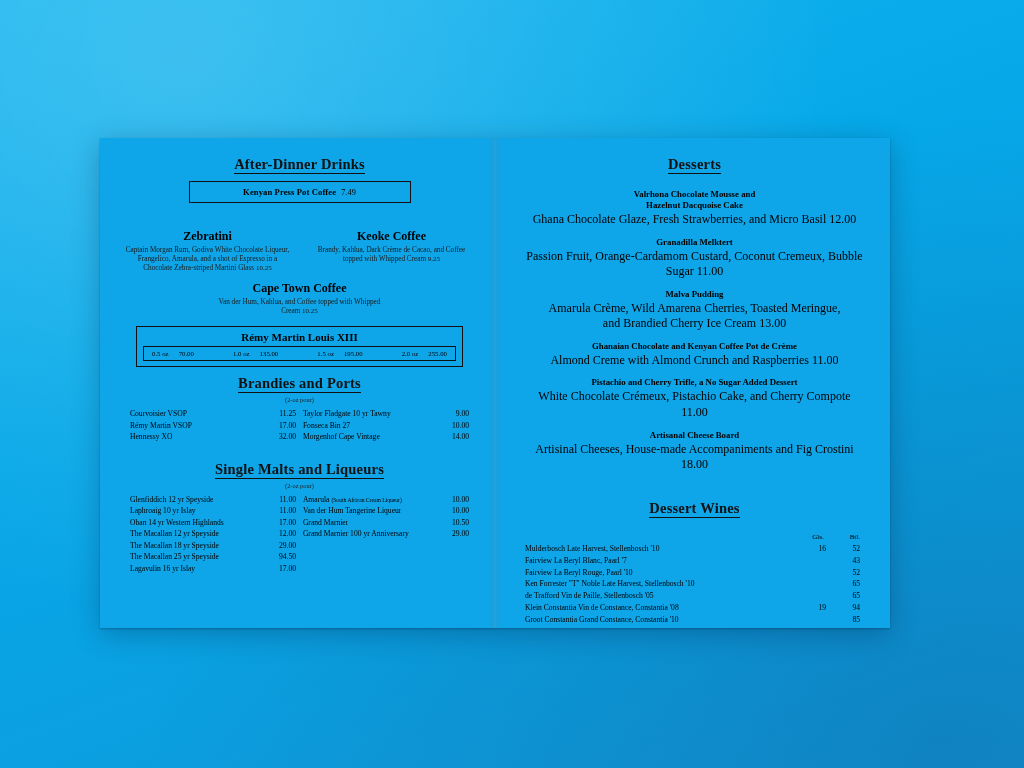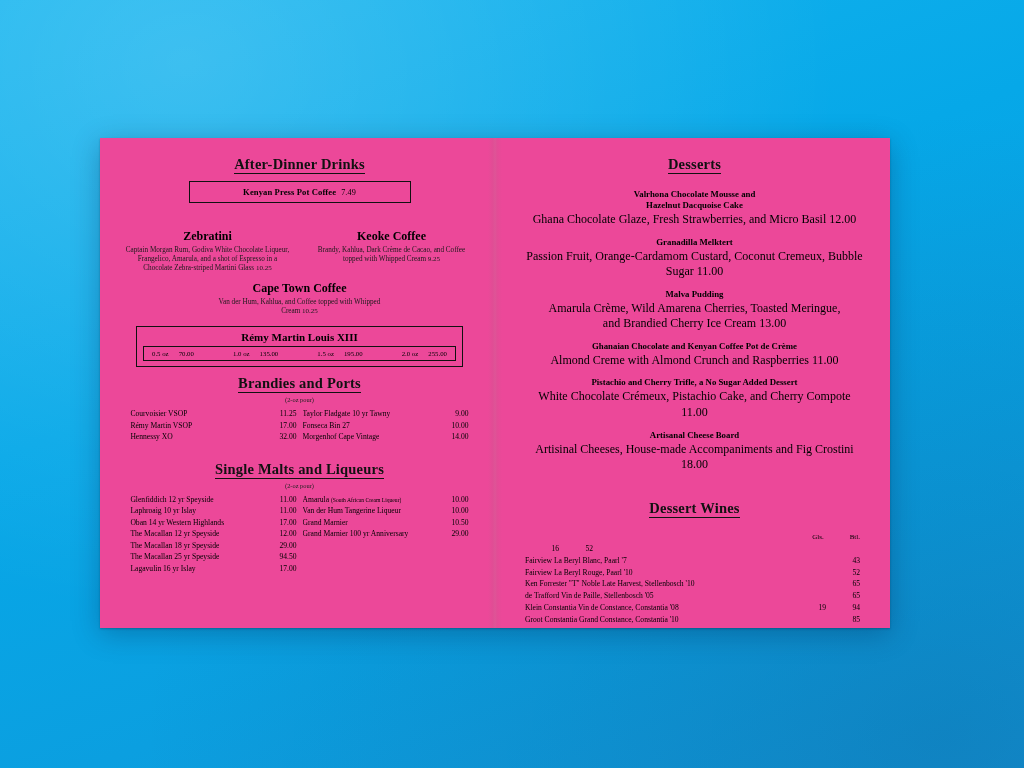--- a/index.html
+++ b/index.html
@@ -19,21 +19,21 @@
     background: radial-gradient(ellipse at 18% 8%, rgba(255,255,255,0.18), rgba(255,255,255,0) 55%),
                 radial-gradient(ellipse at 92% 96%, rgba(0,60,110,0.22), rgba(0,0,0,0) 60%);
     pointer-events: none;
   }
   .menu {
     position: absolute;
     left: 100px;
     top: 138px;
     width: 790px;
     height: 490px;
-    background: #ec4899;
+    background: #0ea5e9;
     box-shadow: 0 6px 26px rgba(0,40,80,0.32), 0 1px 2px rgba(0,0,0,0.25);
     display: flex;
   }
   .fold {
     position: absolute;
     left: 50%;
     top: 0;
     width: 14px;
     height: 100%;
     margin-left: -7px;
@@ -120,21 +120,21 @@
 
   .subnote {
     text-align: center;
     font-size: 6.4px;
     margin: -4px 0 5px 0;
     color: #222;
   }
 
   .list-2col {
     display: flex;
-    justify-content: center;
+    justify-content: space-between;
     gap: 6px;
     padding: 0 8px;
   }
   .lcol { width: 49%; }
   .row {
     display: flex;
     justify-content: space-between;
     font-size: 7.6px;
     line-height: 1.52;
   }
@@ -380,20 +380,21 @@
 
     <div class="spacer-8"></div>
 
     <div class="dw-head">
       <span>Gls.</span>
       <span>Btl.</span>
     </div>
 
     <div>
       <div class="dw-row">
+          <span class="nm">Mulderbosch Late Harvest, Stellenbosch '10</span>
           <span class="g">16</span>
           <span class="b">52</span>
         </div>
       <div class="dw-row">
           <span class="nm">Fairview La Beryl Blanc, Paarl '7</span>
           <span class="g"></span>
           <span class="b">43</span>
         </div>
       <div class="dw-row">
           <span class="nm">Fairview La Beryl Rouge, Paarl '10</span>

